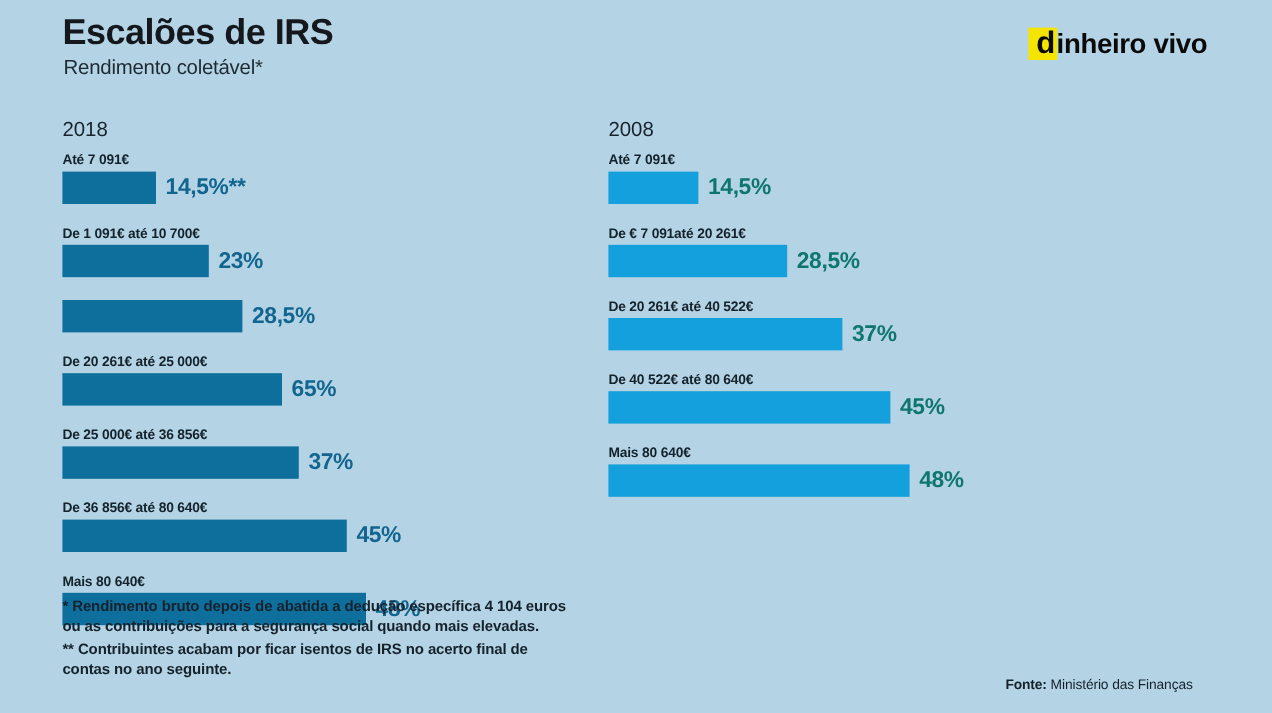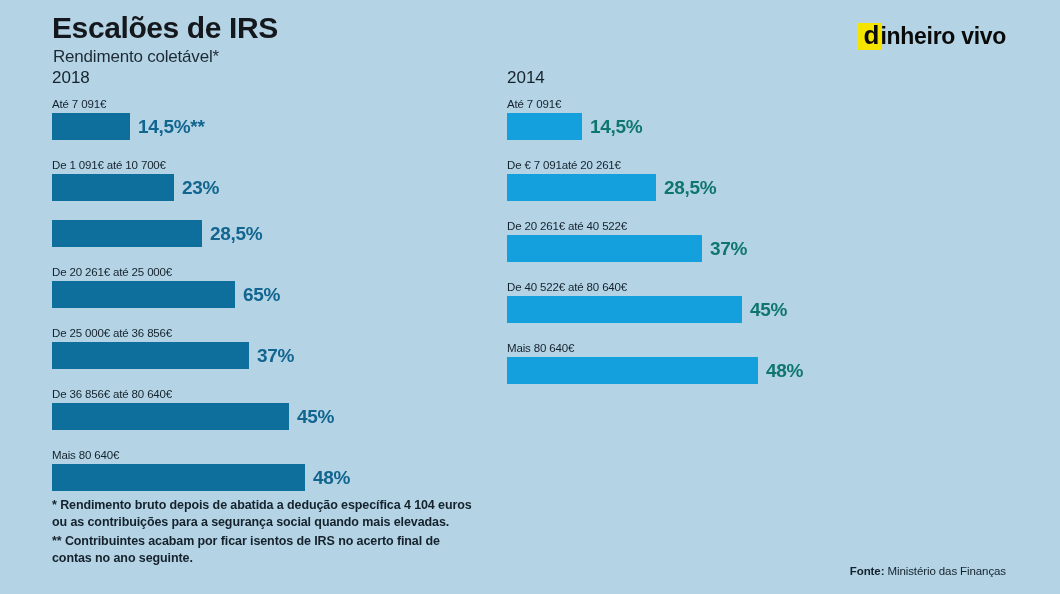--- a/index.html
+++ b/index.html
@@ -73,40 +73,40 @@
     font-size: 23px;
     font-weight: bold;
     color: #0a0a0a;
     letter-spacing: -0.3px;
     margin-left: 0px;
   }
 
   
   .col {
     position: absolute;
-    top: 68px;
+    top: 98px;
   }
   .col-2018 { left: 52px; }
   .col-2017 { left: 507px; }
 
   .year {
     font-size: 17px;
     font-weight: normal;
     color: #16222c;
     margin: 0 0 10px 0;
     letter-spacing: 0px;
   }
 
   .bar-row {
     margin-bottom: 19px;
     position: relative;
   }
   .bar-label {
     font-size: 11.5px;
-    font-weight: normal;
+    font-weight: bold;
     color: #14222c;
     letter-spacing: -0.15px;
     margin-bottom: 3px;
     white-space: nowrap;
   }
   .bar-line {
     display: flex;
     align-items: center;
     height: 27px;
   }
@@ -139,21 +139,21 @@
     color: #15222c;
     line-height: 1.32;
     letter-spacing: -0.1px;
     margin-bottom: 3px;
   }
   .note:last-child { margin-bottom: 0; }
 
   
   .source {
     position: absolute;
-    right: 40px;
+    right: 52px;
     bottom: 17px;
     font-size: 11.5px;
     color: #14222c;
     letter-spacing: -0.1px;
     white-space: nowrap;
   }
   .source b { font-weight: bold; }
 </style>
 </head>
 <body>
@@ -223,21 +223,21 @@
     <div class="bar-row">
       <div class="bar-label">Mais 80 640€</div>
       <div class="bar-line">
         <div class="bar" style="width:253px"></div>
         <div class="bar-value">48%</div>
       </div>
     </div>
   </div>
 
   <div class="col col-2017">
-    <div class="year">2014</div>
+    <div class="year">2008</div>
 
     <div class="bar-row">
       <div class="bar-label">Até 7 091€</div>
       <div class="bar-line">
         <div class="bar" style="width:75px"></div>
         <div class="bar-value">14,5%</div>
       </div>
     </div>
 
     <div class="bar-row">

